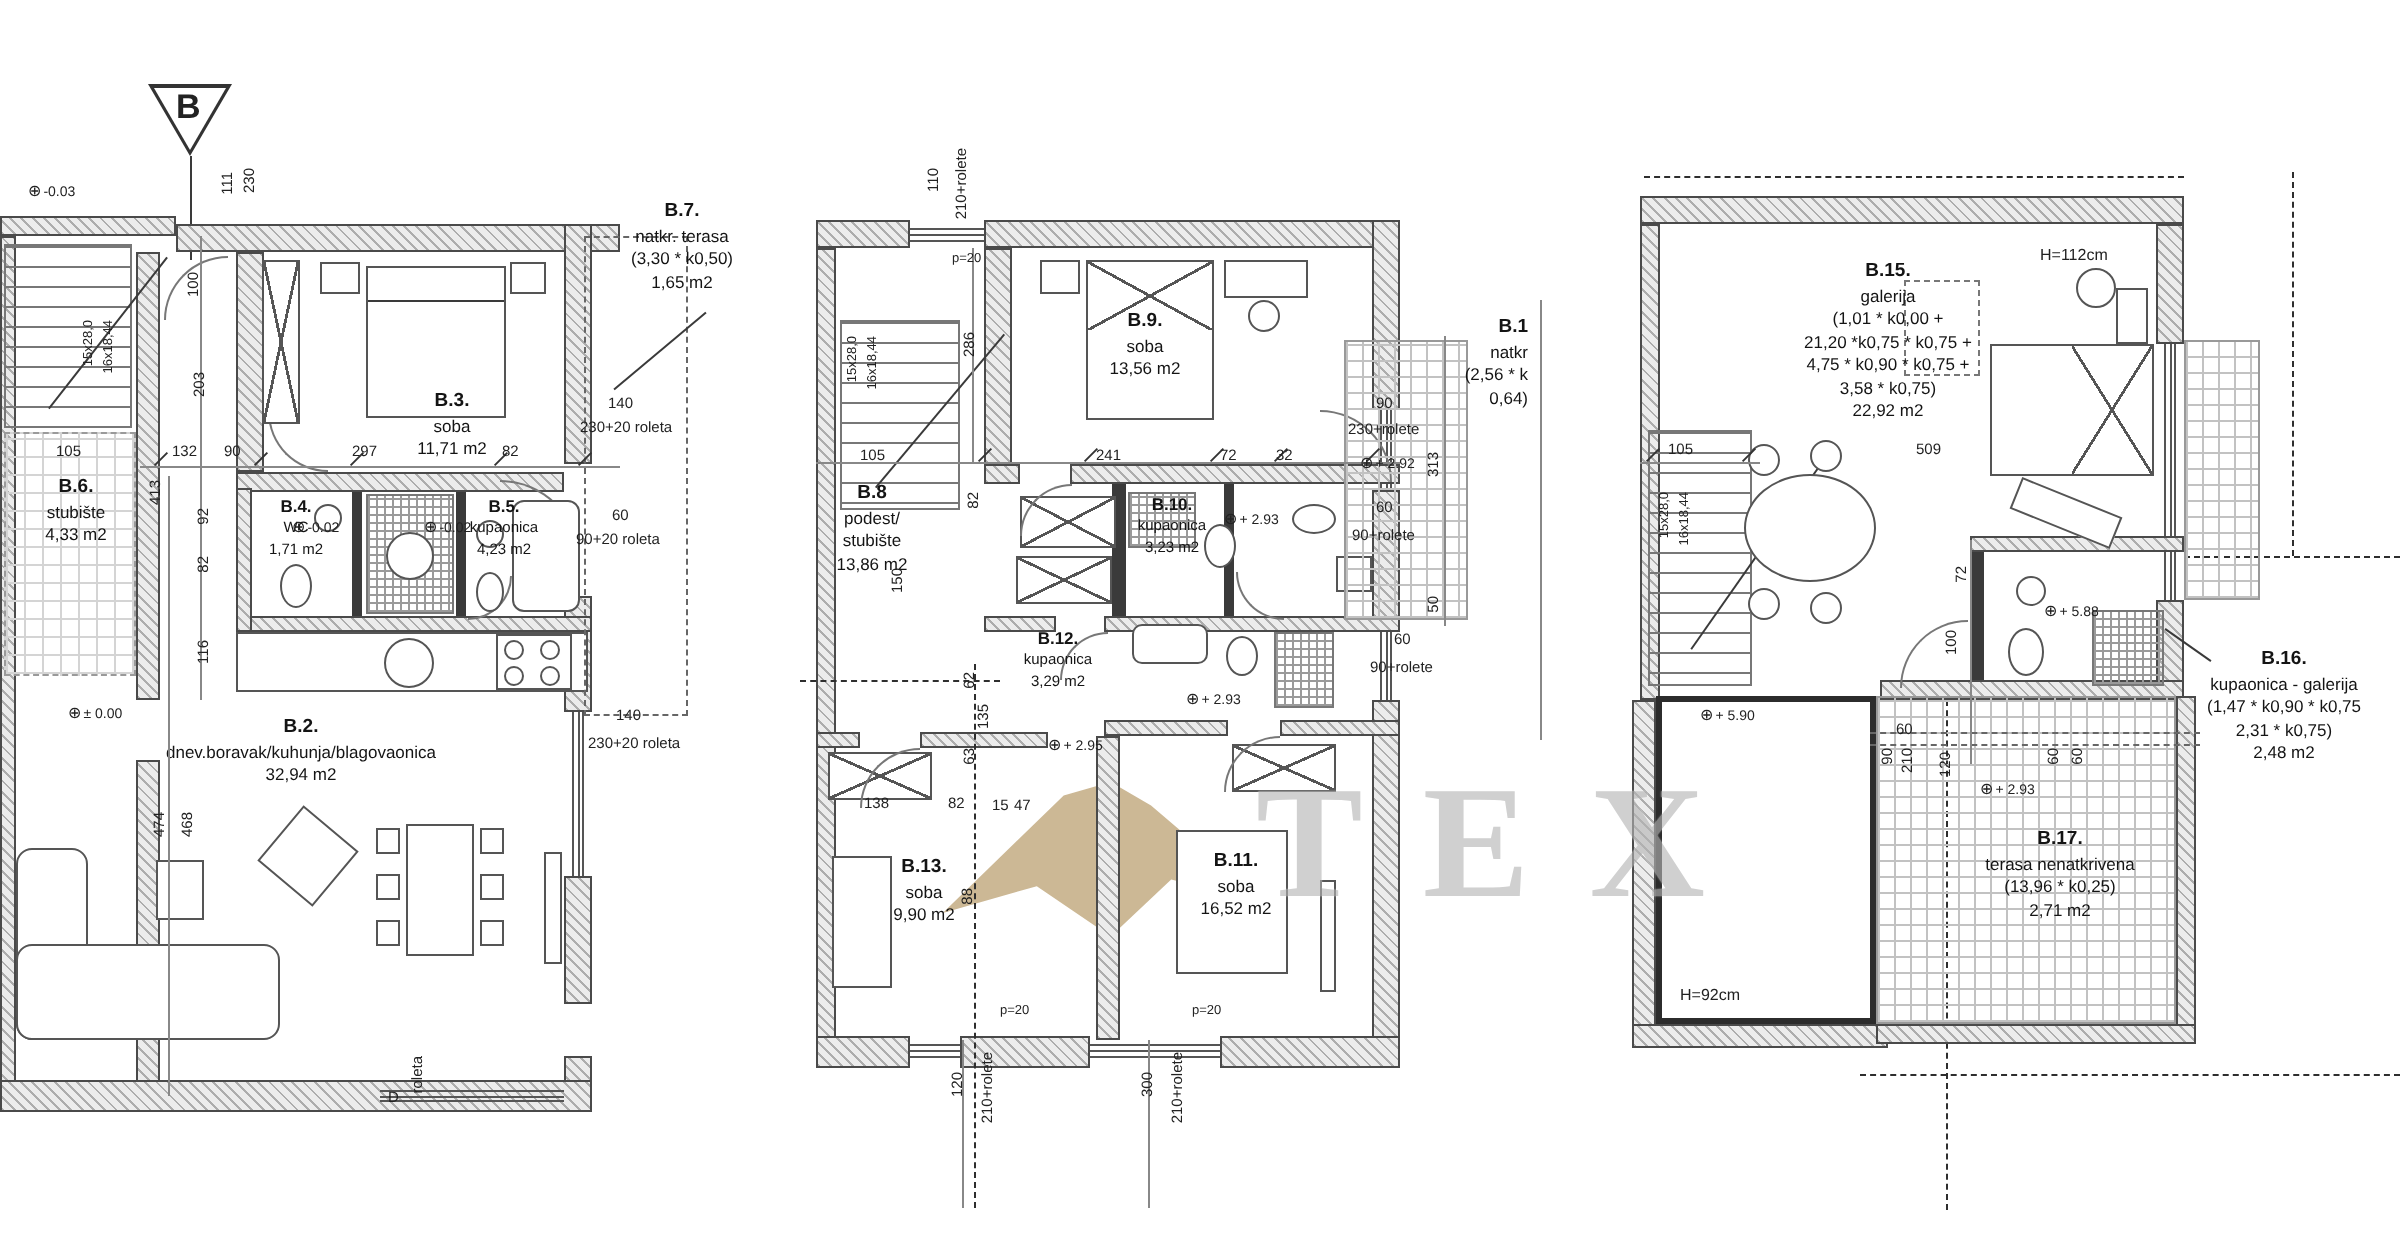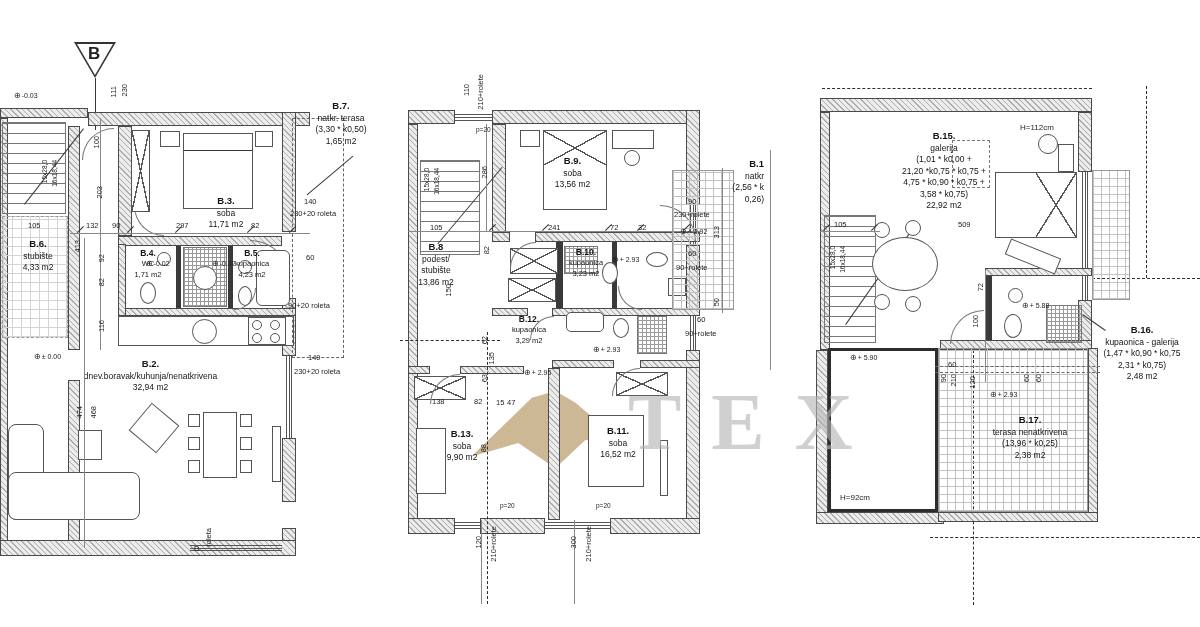--- a/index.html
+++ b/index.html
@@ -140,21 +140,21 @@
       <div>WC</div>
       <div>1,71 m2</div>
     </div>
     <div class="a lab" style="left:222px;top:248px;width:60px;font-size:7.5px;">
       <div class="rid" style="font-size:8.5px;">B.5.</div>
       <div>kupaonica</div>
       <div>4,23 m2</div>
     </div>
     <div class="a lab" style="left:63px;top:358px;width:175px;">
       <div class="rid">B.2.</div>
-      <div>dnev.boravak/kuhunja/nenatkrivena</div>
+      <div>dnev.boravak/kuhunja/blagovaonica</div>
       <div>32,94 m2</div>
     </div>
     <div class="a lab" style="left:300px;top:100px;width:82px;">
       <div class="rid">B.7.</div>
       <div>natkr. terasa</div>
       <div>(3,30 * k0,50)</div>
       <div>1,65 m2</div>
     </div>
 
     <div class="a lvl" style="left:14px;top:92px;"><span class="lvi">⊕</span><span>-0.03</span></div>
@@ -183,21 +183,21 @@
     <div class="a dim vt" style="left:96px;top:186px;">203</div>
     <div class="a dim vt" style="left:98px;top:254px;">92</div>
     <div class="a dim vt" style="left:98px;top:278px;">82</div>
     <div class="a dim vt" style="left:98px;top:320px;">116</div>
     <div class="a dim vt" style="left:76px;top:406px;">474</div>
     <div class="a dim vt" style="left:90px;top:406px;">468</div>
 
     <div class="a dim" style="left:304px;top:198px;">140</div>
     <div class="a dim" style="left:290px;top:210px;">230+20 roleta</div>
     <div class="a dim" style="left:306px;top:254px;">60</div>
-    <div class="a dim" style="left:288px;top:266px;margin-top:36px;">90+20 roleta</div>
+    <div class="a dim" style="left:288px;top:266px;">90+20 roleta</div>
     <div class="a dim" style="left:308px;top:354px;">140</div>
     <div class="a dim" style="left:294px;top:368px;">230+20 roleta</div>
     <div class="a dim vt" style="left:205px;top:528px;">roleta</div>
     <div class="a dim" style="left:194px;top:545px;">D</div>
   </div>
 
   <div>
 
     <div class="a wh" style="left:408px;top:110px;width:47px;height:14px;"></div>
     <div class="a wh" style="left:492px;top:110px;width:208px;height:14px;"></div>
@@ -306,21 +306,21 @@
     </div>
     <div class="a lab" style="left:594px;top:425px;width:48px;">
       <div class="rid">B.11.</div>
       <div>soba</div>
       <div>16,52 m2</div>
     </div>
     <div class="a lab" style="left:724px;top:158px;width:40px;text-align:right;">
       <div class="rid">B.1</div>
       <div>natkr</div>
       <div>(2,56 * k</div>
-      <div>0,26)</div>
+      <div>0,64)</div>
     </div>
 
     <div class="a lvl" style="left:612px;top:256px;"><span class="lvi">⊕</span><span>+ 2.93</span></div>
     <div class="a lvl" style="left:524px;top:369px;"><span class="lvi">⊕</span><span>+ 2.95</span></div>
     <div class="a lvl" style="left:593px;top:346px;"><span class="lvi">⊕</span><span>+ 2.93</span></div>
     <div class="a lvl" style="left:680px;top:228px;"><span class="lvi">⊕</span><span>+ 2.92</span></div>
 
     <div class="a dim vt" style="left:463px;top:84px;">110</div>
     <div class="a dim vt" style="left:477px;top:74px;">210+rolete</div>
     <div class="a dim vt" style="left:481px;top:166px;">286</div>
@@ -428,21 +428,21 @@
       <div class="rid">B.16.</div>
       <div>kupaonica - galerija</div>
       <div>(1,47 * k0,90 * k0,75</div>
       <div>2,31 * k0,75)</div>
       <div>2,48 m2</div>
     </div>
     <div class="a lab" style="left:988px;top:414px;width:84px;">
       <div class="rid">B.17.</div>
       <div>terasa nenatkrivena</div>
       <div>(13,96 * k0,25)</div>
-      <div>2,38 m2</div>
+      <div>2,71 m2</div>
     </div>
     <div class="a dim" style="left:1020px;top:124px;font-size:8px;">H=112cm</div>
     <div class="a dim" style="left:840px;top:494px;font-size:8px;">H=92cm</div>
 
     <div class="a lvl" style="left:850px;top:354px;"><span class="lvi">⊕</span><span>+ 5.90</span></div>
     <div class="a lvl" style="left:1022px;top:302px;"><span class="lvi">⊕</span><span>+ 5.88</span></div>
     <div class="a lvl" style="left:990px;top:391px;"><span class="lvi">⊕</span><span>+ 2.93</span></div>
 
     <div class="a dim" style="left:958px;top:221px;">509</div>
     <div class="a dim" style="left:834px;top:221px;">105</div>

